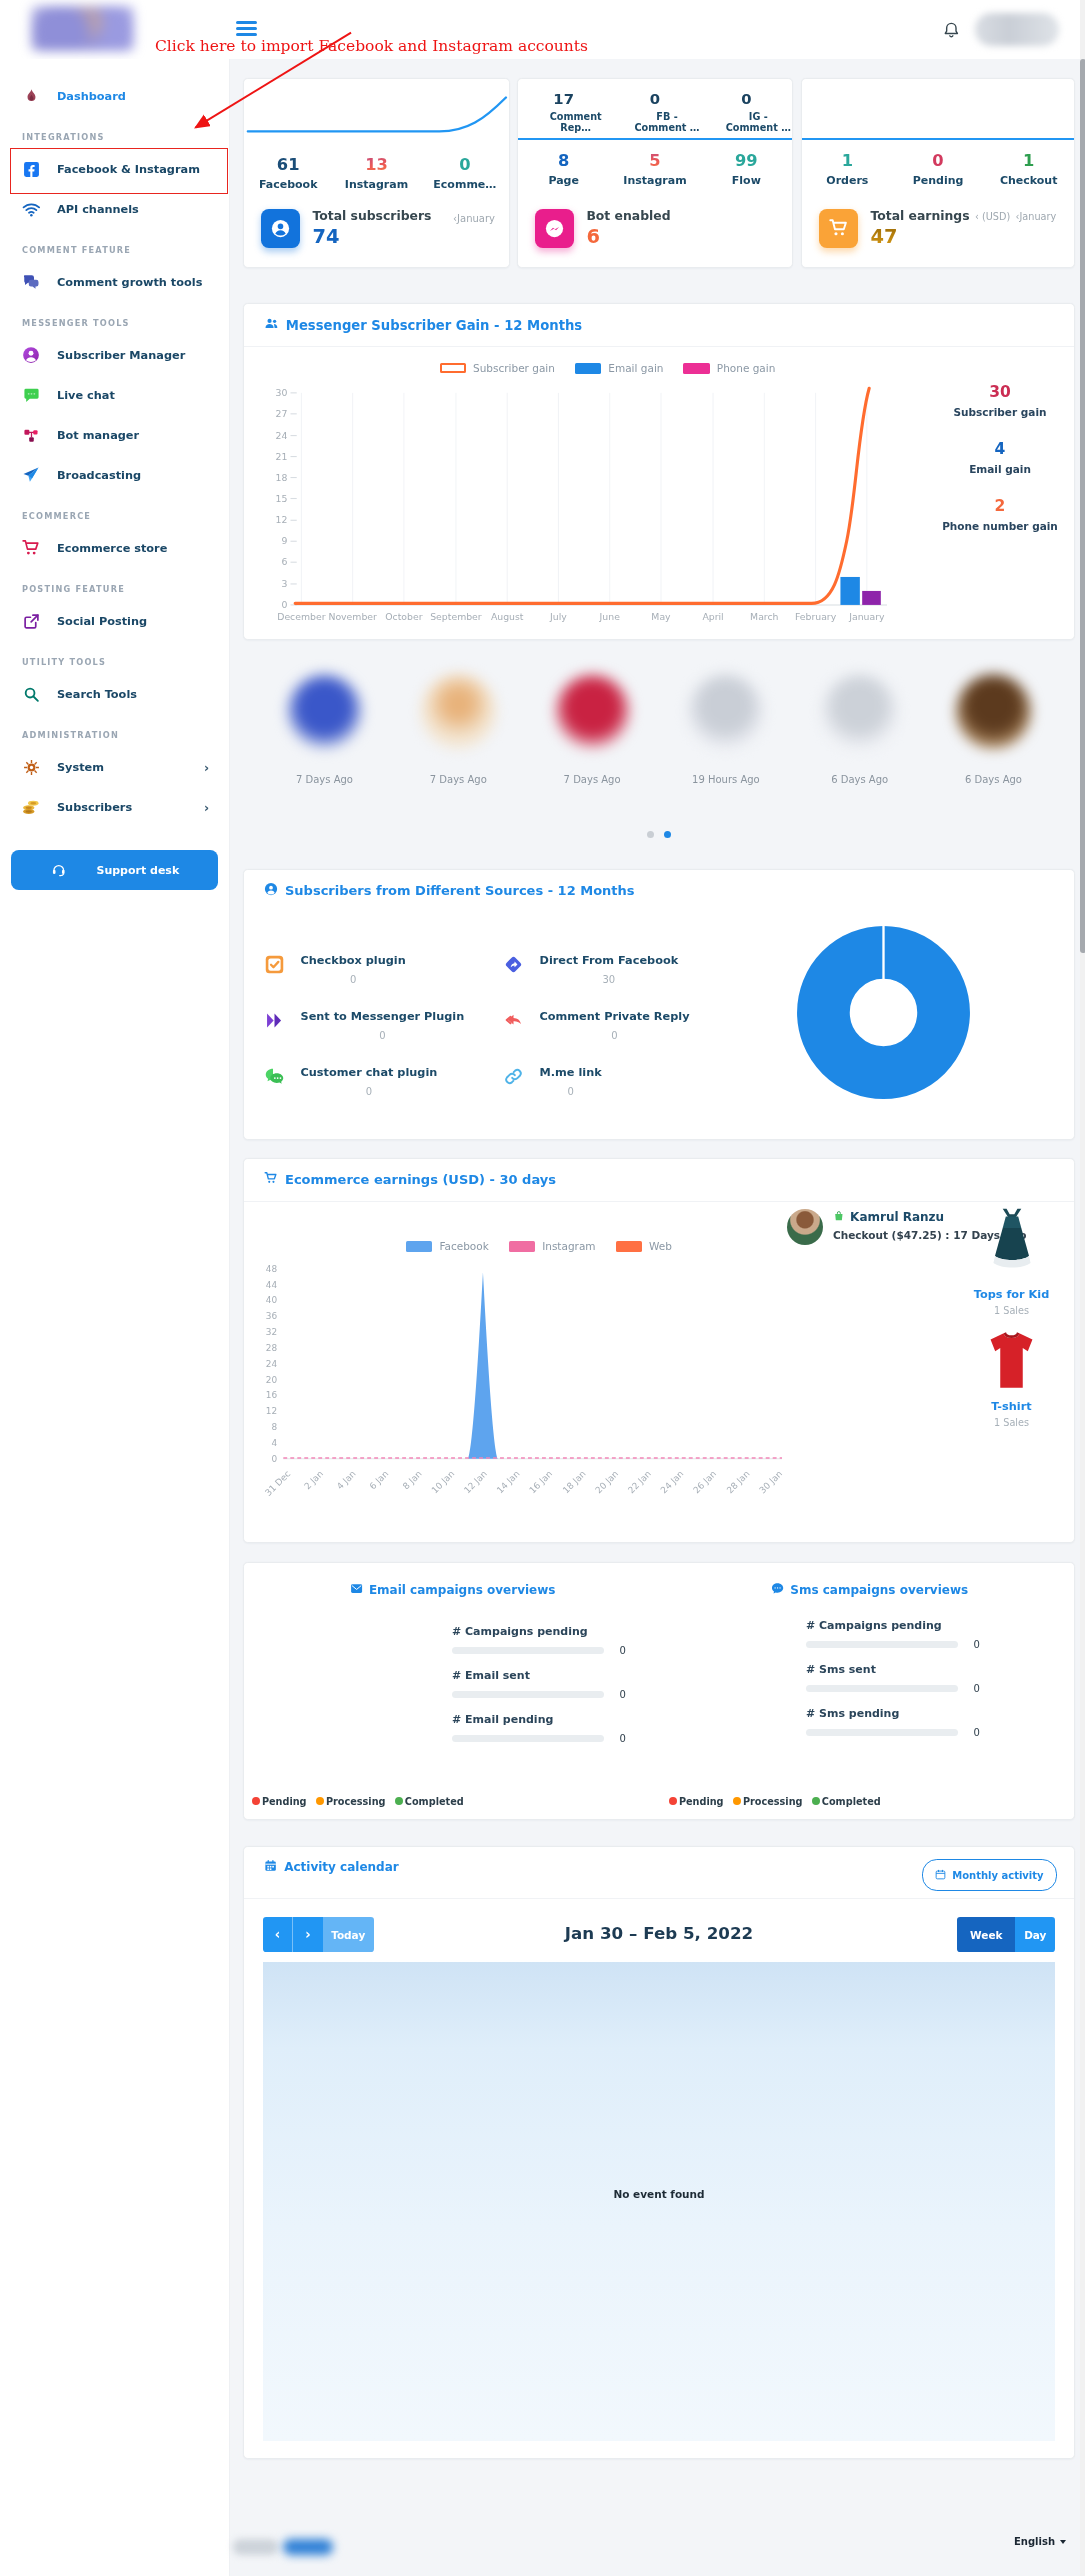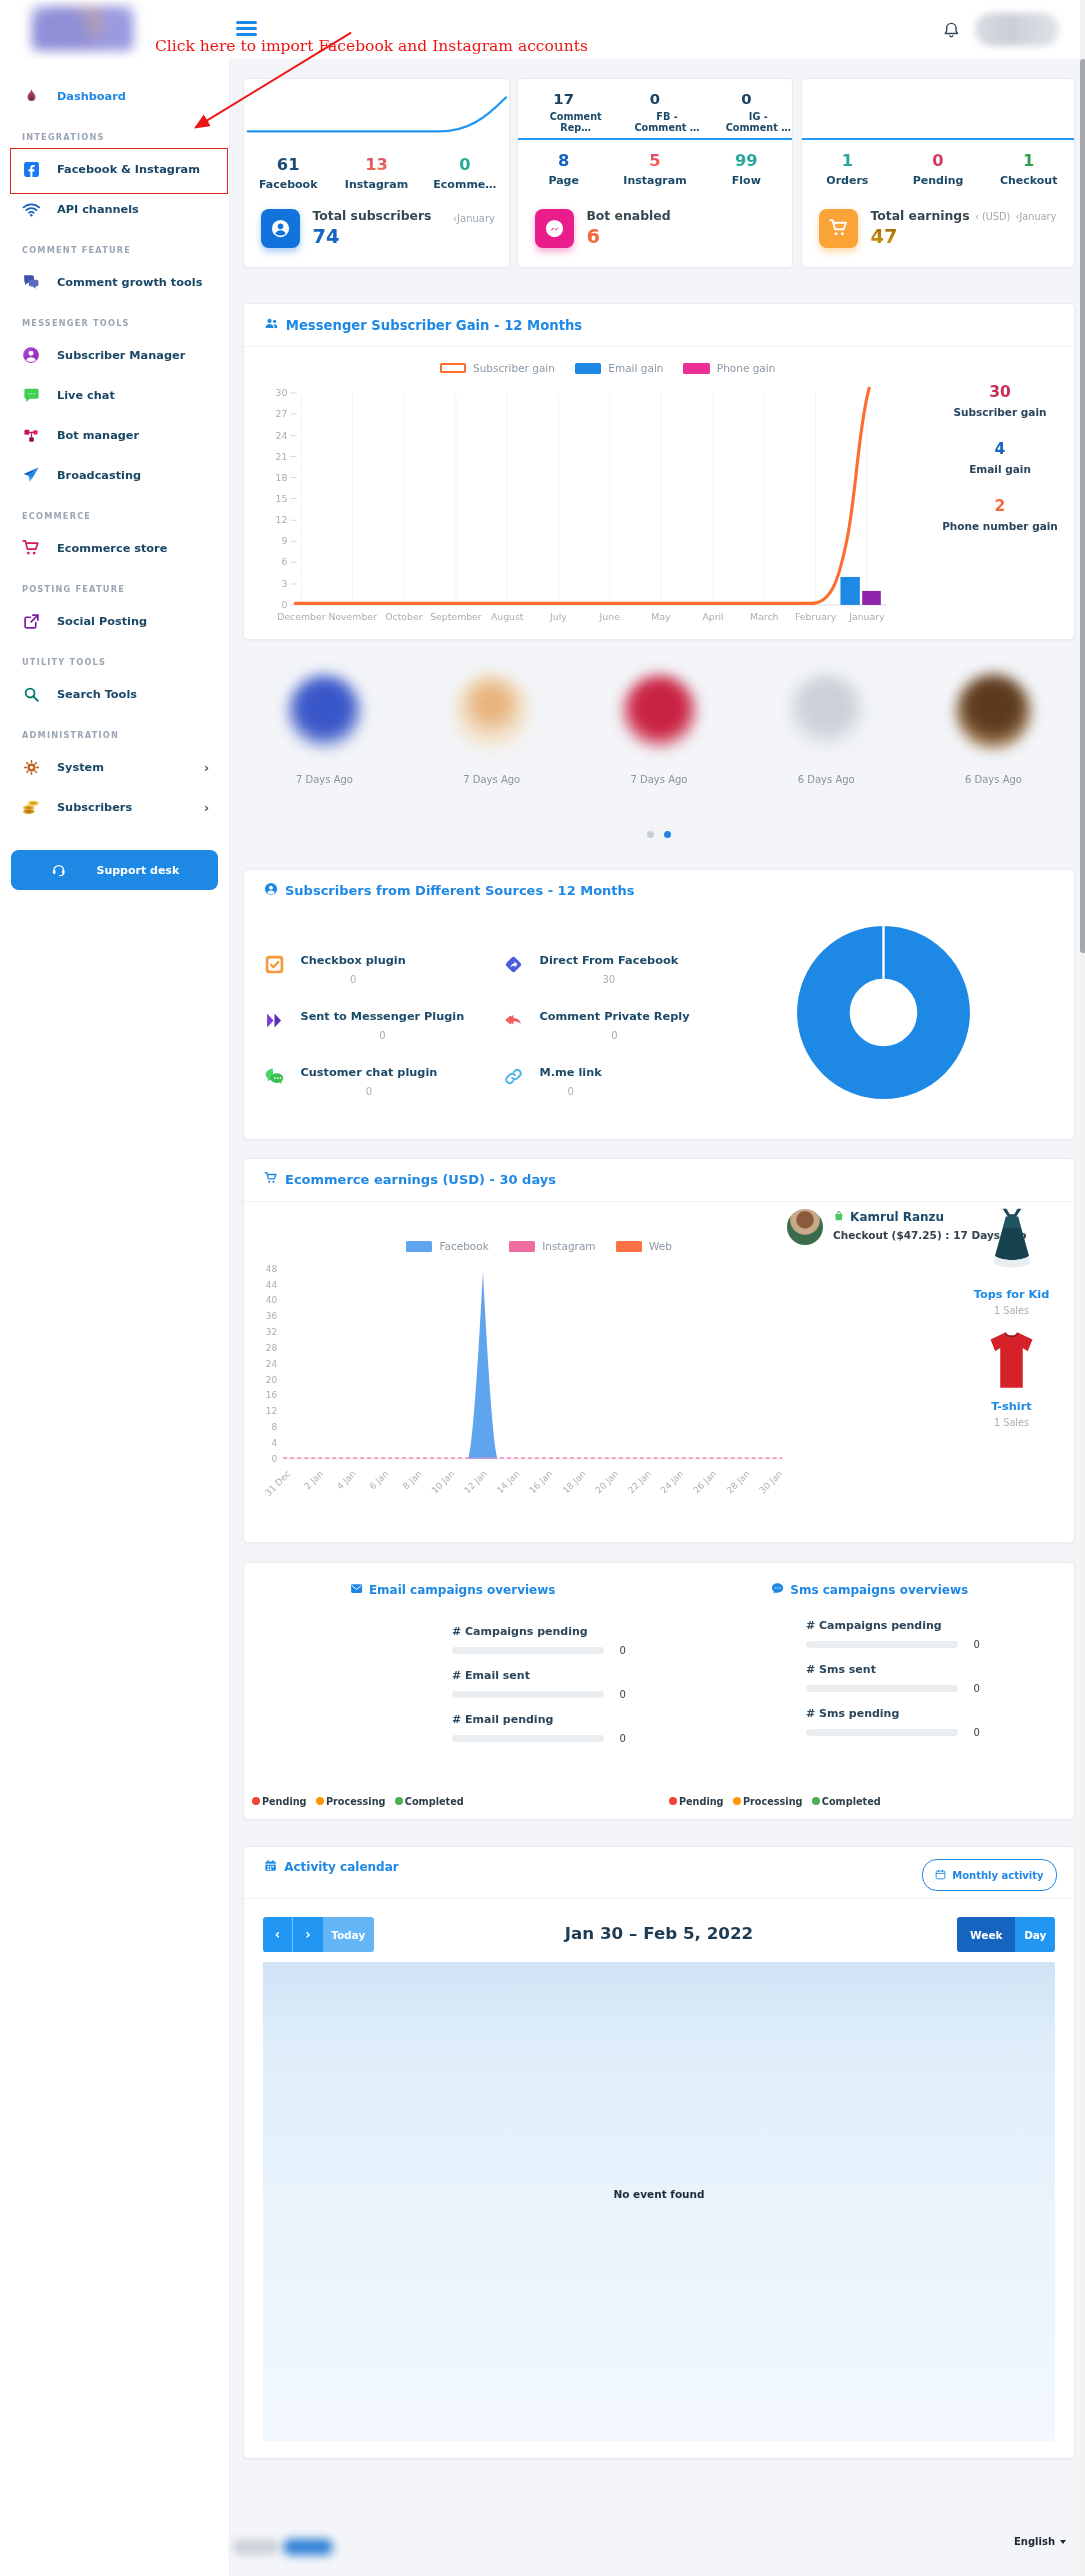--- a/index.html
+++ b/index.html
@@ -591,20 +591,24 @@
       </div>
       <div class="car-item">
         <div class="ava ava2"></div>
         <div class="car-time">7 Days Ago</div>
       </div>
       <div class="car-item">
         <div class="ava ava3"></div>
         <div class="car-time">7 Days Ago</div>
       </div>
       <div class="car-item">
+        <div class="ava ava4"></div>
+        <div class="car-time">19 Hours Ago</div>
+      </div>
+      <div class="car-item">
         <div class="ava ava5"></div>
         <div class="car-time">6 Days Ago</div>
       </div>
       <div class="car-item">
         <div class="ava ava6"></div>
         <div class="car-time">6 Days Ago</div>
       </div>
     </div>
     <div class="car-dots">
       <span class="dot gray"></span>

